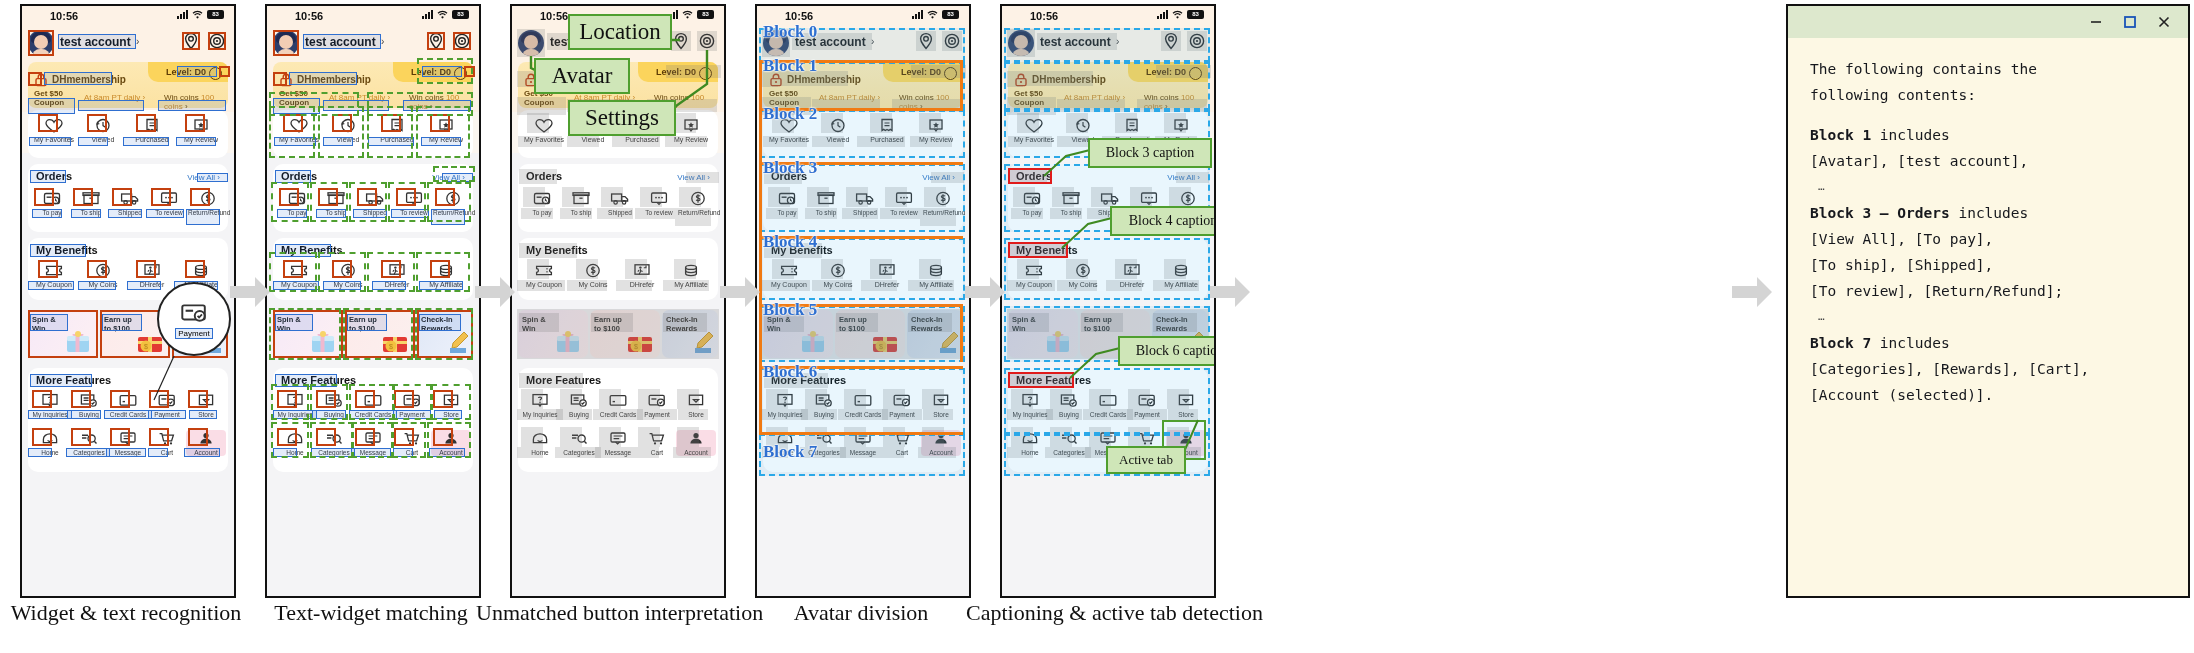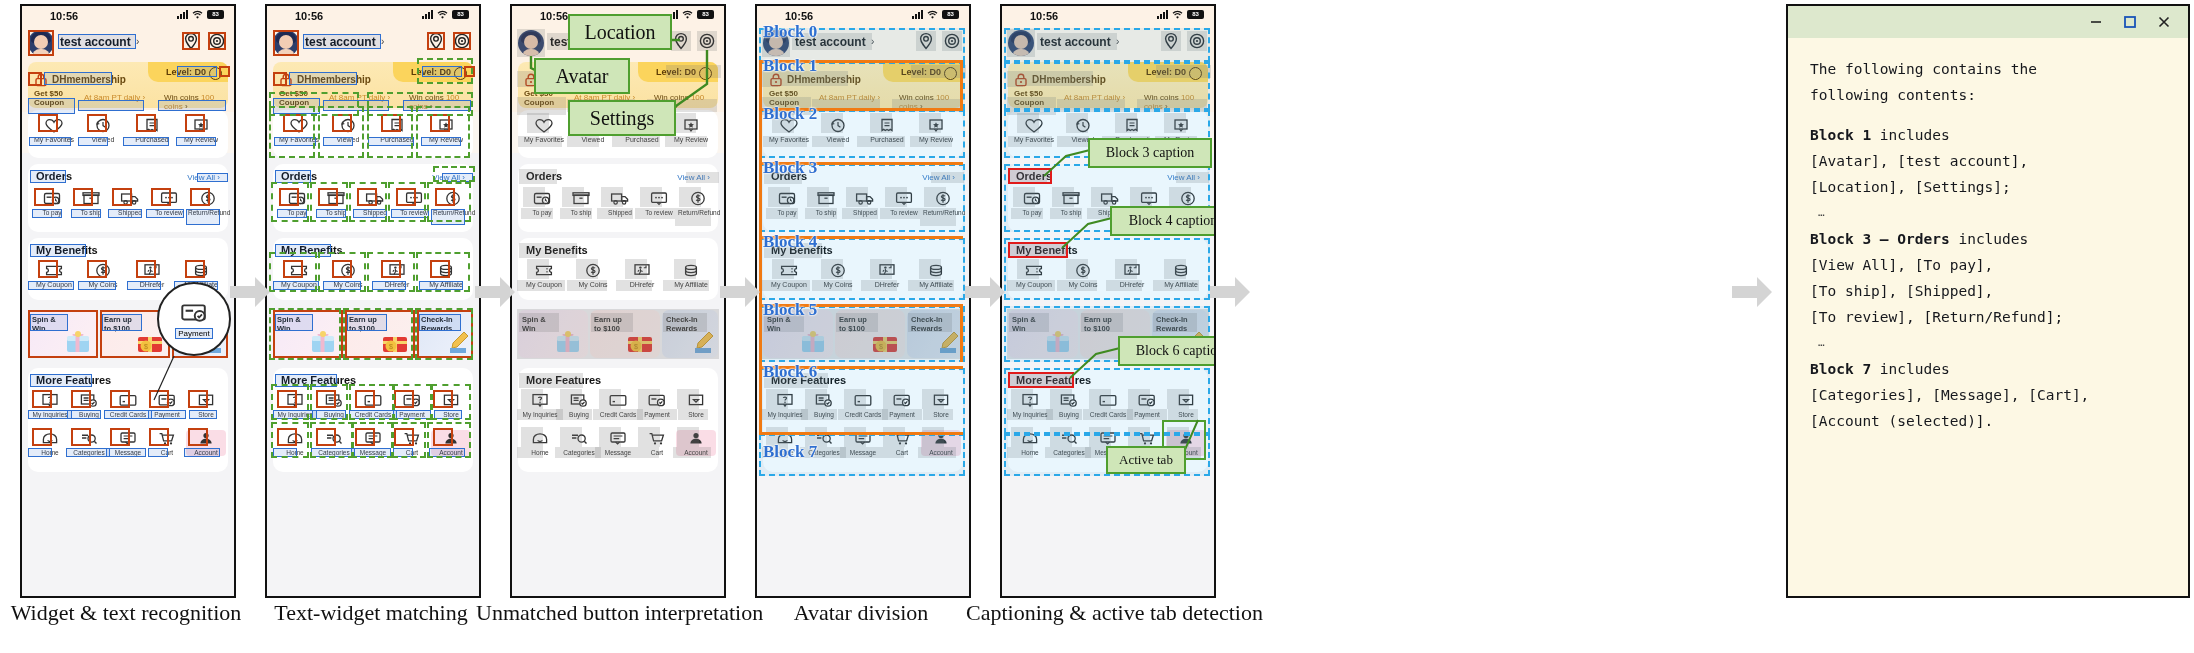--- a/index.html
+++ b/index.html
@@ -63,21 +63,21 @@
   .bx-green{border:2.5px dashed #4f9f2f;}
   .bx-bluedash{border:2px dashed #2aa8e8;background:rgba(42,168,232,.10);}
   .bx-oline{background:#f07a13;}
   .bx-redsolid{border:2.5px solid #e01b1b;background:rgba(224,27,27,.07);}
   .bx-gray{background:rgba(120,120,120,.22);}
   .bx-greensolid{border:2.5px solid #4f9f2f;}
 
   .blk-lbl{position:absolute;font-family:"Liberation Serif",serif;font-weight:bold;font-size:17px;color:#2f6fd0;text-shadow:0 0 2px #fff,0 0 2px #fff,0 0 2px #fff;}
 
   .callout{position:absolute;background:#cfe6b8;border:2.5px solid #4f9f2f;font-family:"Liberation Serif",serif;color:#111;display:flex;align-items:center;justify-content:center;}
-  .cl-lg{font-size:20px;}
+  .cl-lg{font-size:23px;}
   .cl-md{font-size:15px;}
 
   .zoomcirc{position:absolute;border-radius:50%;background:#fff;border:2.5px solid #222;display:flex;flex-direction:column;align-items:center;justify-content:center;}
 
   
   .win{position:absolute;top:4px;left:1786px;width:400px;height:590px;border:2px solid #111;background:#fdf8e4;}
   .winbar{height:32px;background:#dde8cd;display:flex;align-items:center;justify-content:flex-end;gap:18px;padding-right:16px;}
   .winbtn{width:16px;height:16px;position:relative;}
   .wintext{padding:18px 22px;font-family:"DejaVu Sans Mono",monospace;font-size:14.5px;line-height:26px;color:#16181d;}
   .wintext .b{font-weight:bold;}
@@ -2203,26 +2203,25 @@
         <svg viewBox="0 0 16 16">
             <path d="M3.5 3.5l9 9M12.5 3.5l-9 9" stroke="#222" stroke-width="1.6"></path>
           </svg></div>
     </div>
     <div class="wintext" id="win-text">
         <div>The following contains the</div>
         <div>following contents:</div>
         <div style="height:14px"></div>
         <div><span class="b">Block 1</span> includes</div>
         <div>[Avatar], [test account],</div>
-        <div>[Location], [Settings];</div>
         <div class="dots">…</div>
         <div><span class="b">Block 3 – Orders</span> includes</div>
         <div>[View All], [To pay],</div>
         <div>[To ship], [Shipped],</div>
         <div>[To review], [Return/Refund];</div>
         <div class="dots">…</div>
         <div><span class="b">Block 7</span> includes</div>
-        <div>[Categories], [Message], [Cart],</div>
+        <div>[Categories], [Rewards], [Cart],</div>
         <div>[Account (selected)].</div>
       </div>
   </div>
 
 </div>
 
 </body></html>

